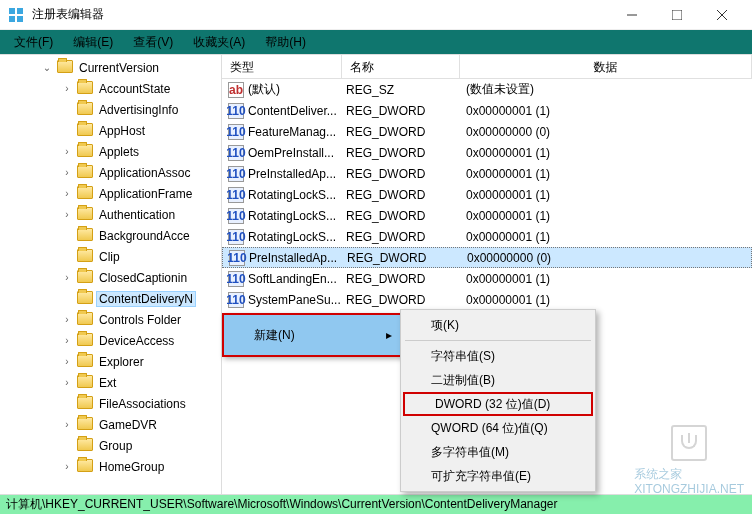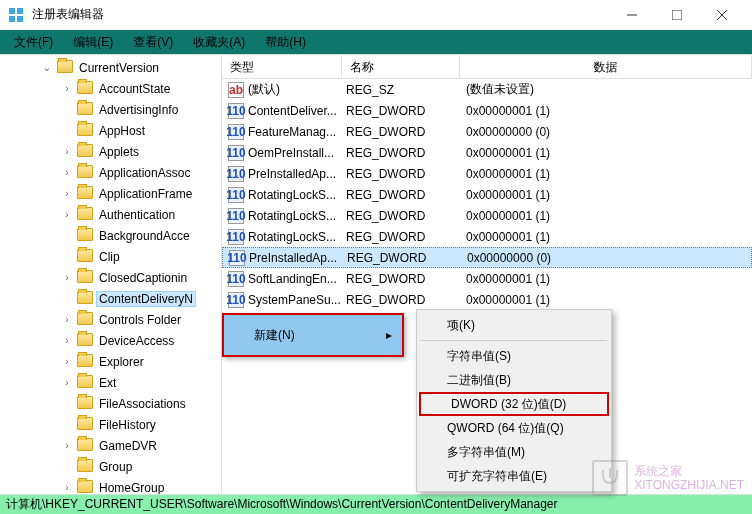--- a/index.html
+++ b/index.html
@@ -42,28 +42,28 @@
     .cell-name { width: 118px; }
     .cell-type { width: 120px; }
     .cell-data { flex: 1; }
     .value-icon { width: 16px; height: 16px; margin-right: 4px; flex-shrink: 0; display: inline-flex; align-items: center; justify-content: center; border: 1px solid #999; font-size: 12px; font-weight: bold; }
     .value-icon.sz { background: #fff; color: #c03030; }
     .value-icon.dw { background: #e8f0ff; color: #2050c0; }
     
     .context-group { position: absolute; top: 258px; left: 0; }
     .ctx-new { position: absolute; left: 0; top: 0; width: 182px; height: 44px; border: 2px solid #d00000; background: #90c8f0; display: flex; align-items: center; padding-left: 30px; box-shadow: 2px 2px 5px rgba(0,0,0,0.3); }
     .ctx-new-arrow { position: absolute; right: 10px; }
-    .ctx-submenu { position: absolute; left: 194px; top: -4px; width: 196px; background: #f0f0f0; border: 1px solid #ccc; box-shadow: 3px 3px 6px rgba(0,0,0,0.3); padding: 3px 0; }
+    .ctx-submenu { position: absolute; left: 178px; top: -4px; width: 196px; background: #f0f0f0; border: 1px solid #ccc; box-shadow: 3px 3px 6px rgba(0,0,0,0.3); padding: 3px 0; }
     .ctx-sub-item { height: 24px; display: flex; align-items: center; padding-left: 30px; cursor: pointer; }
     .ctx-sub-item.highlighted { border: 2px solid #d00000; margin: 0 2px; }
     .ctx-sep { height: 1px; background: #ccc; margin: 3px 4px; }
     
     .statusbar { height: 20px; border-top: 1px solid #ddd; padding: 2px 6px; background: #86efac; display: flex; align-items: center; }
     
-    .watermark { position: absolute; right: 8px; bottom: 18px; opacity: 0.35; display: flex; align-items: center; gap: 6px; color: #a21caf; }
+    .watermark { position: absolute; right: 8px; bottom: 18px; opacity: 0.35; display: flex; align-items: center; gap: 6px; color: #0369a1; flex-direction: column; }
     .watermark-icon { width: 36px; height: 36px; border: 2px solid #888; border-radius: 3px; position: relative; }
     .watermark-icon::before { content:''; position:absolute; top:6px; left:50%; width:2px; height:10px; background:#888; transform:translateX(-50%); }
     .watermark-icon::after { content:''; position:absolute; top:8px; left:8px; right:8px; height:12px; border:2px solid #888; border-top:none; border-radius:0 0 10px 10px; }
     .watermark-text { font-size: 11px; line-height:1.2; }
   </style>
 </head>
 <body>
 
 <div class="titlebar">
   <span class="titlebar-icon">
@@ -219,27 +219,20 @@
           <span class="tree-label">Ext</span>
         </div>
         <div class="tree-node indent-2">
           <span class="tree-expand"></span>
           <span class="tree-icon">
             <span class="folder-icon"></span>
           </span>
           <span class="tree-label">FileAssociations</span>
         </div>
         <div class="tree-node indent-2">
-          <span class="tree-expand"></span>
-          <span class="tree-icon">
-            <span class="folder-icon"></span>
-          </span>
-          <span class="tree-label">FileHistory</span>
-        </div>
-        <div class="tree-node indent-2">
           <span class="tree-expand">›</span>
           <span class="tree-icon">
             <span class="folder-icon"></span>
           </span>
           <span class="tree-label">GameDVR</span>
         </div>
         <div class="tree-node indent-2">
           <span class="tree-expand"></span>
           <span class="tree-icon">
             <span class="folder-icon"></span>

